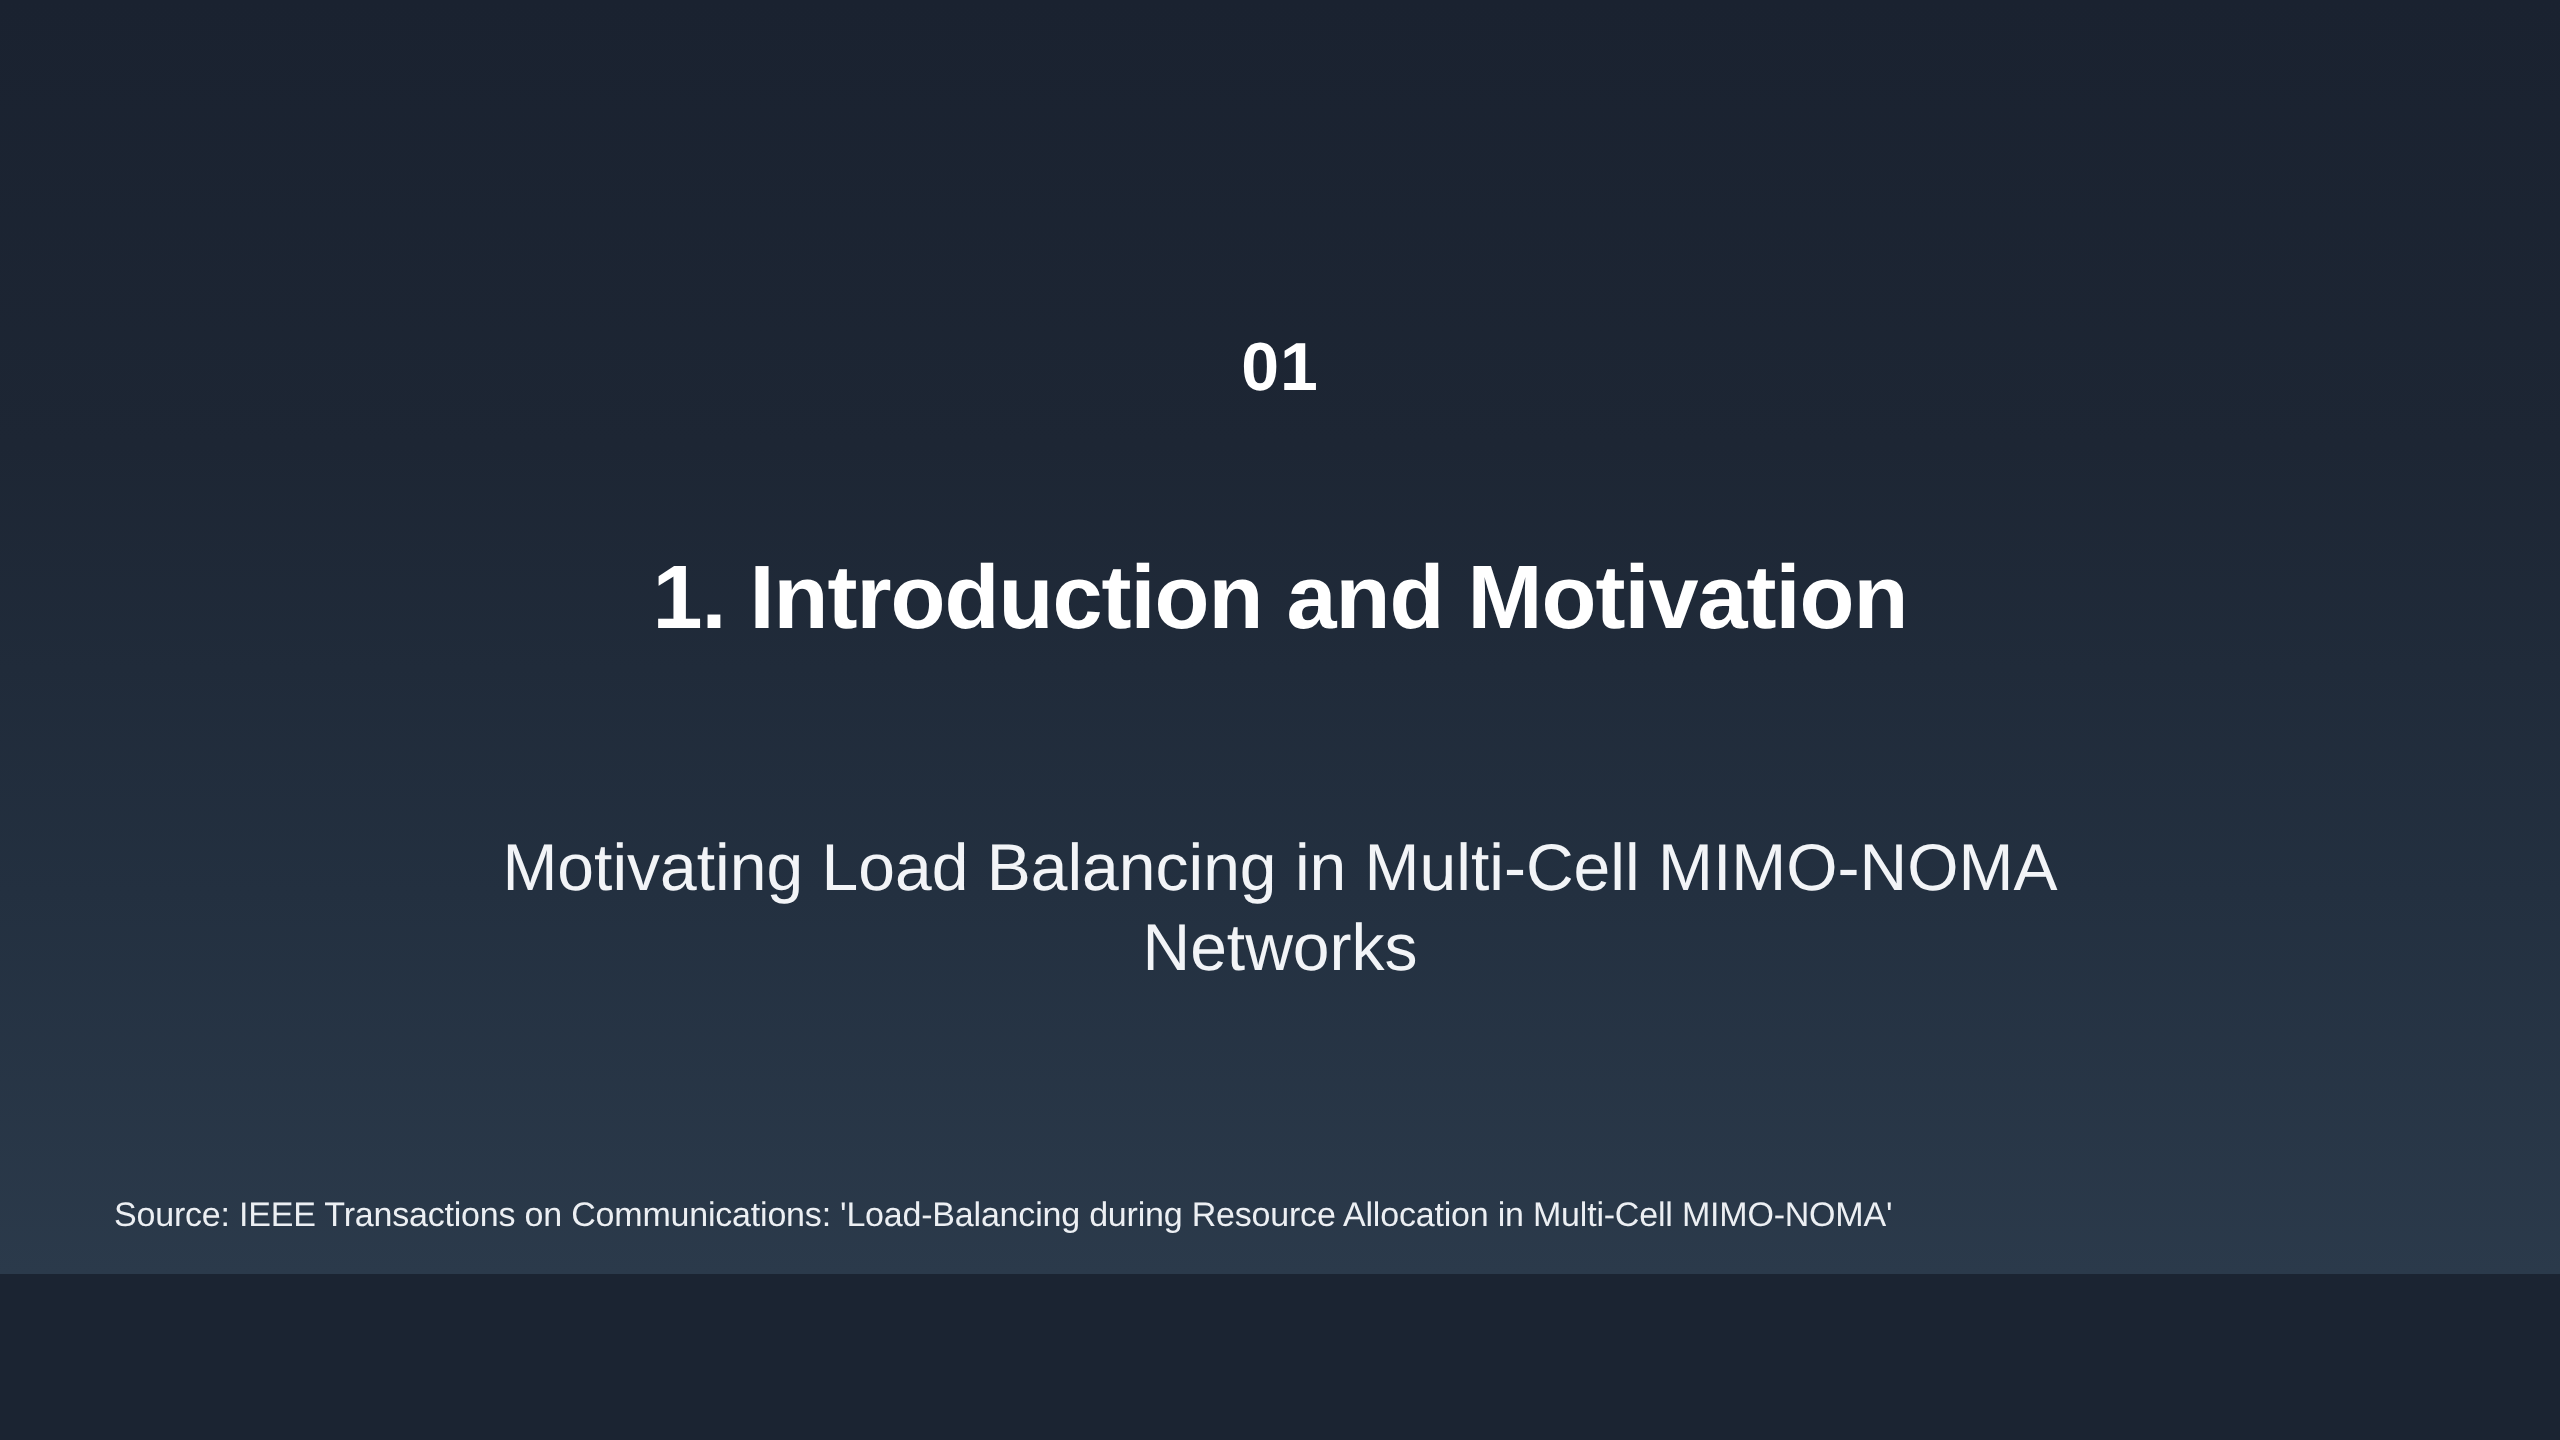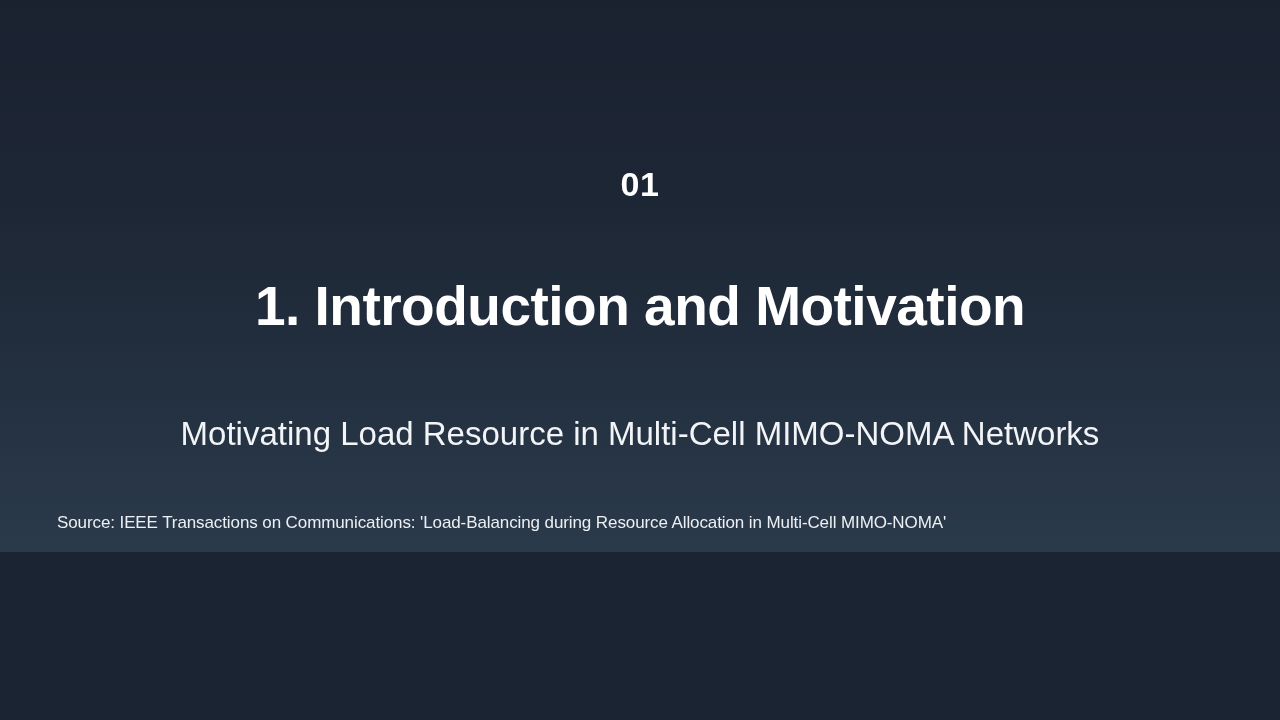--- a/index.html
+++ b/index.html
@@ -10,21 +10,21 @@
     width: 1280px;
     height: 720px;
     overflow: hidden;
     font-family: "Liberation Sans", sans-serif;
     background: #1b2432;
   }
 
   .slide {
     position: relative;
     width: 1280px;
-    height: 552px;
+    height: 637px;
     box-sizing: border-box;
     background: linear-gradient(180deg, #1a2230 0%, #1d2634 35%, #233040 70%, #2b3a4b 100%);
     color: #ffffff;
     overflow: hidden;
   }
 
   .content {
     position: absolute;
     left: 0;
     right: 0;
@@ -44,21 +44,21 @@
     color: #ffffff;
     line-height: 44px;
   }
 
   .section-title {
     position: absolute;
     top: 228px;
     left: 80px;
     right: 80px;
     text-align: center;
-    font-size: 55px;
+    font-size: 45px;
     font-weight: bold;
     letter-spacing: -0.5px;
     color: #ffffff;
     line-height: 82px;
   }
 
   .subtitle {
     position: absolute;
     top: 414px;
     left: 180px;
@@ -84,18 +84,18 @@
 </head>
 <body>
 
 <div class="slide">
   <div class="content">
 
     <div class="section-number">01</div>
 
     <h1 class="section-title">1. Introduction and Motivation</h1>
 
-    <div class="subtitle">Motivating Load Resource in Multi-Cell MIMO-NOMA Networks</div>
+    <div class="subtitle">Motivating Load Balancing in Multi-Cell MIMO-NOMA Networks</div>
 
     <div class="source-note">Source: IEEE Transactions on Communications: 'Load-Balancing during Resource Allocation in Multi-Cell MIMO-NOMA'</div>
 
   </div>
 </div>
 
 </body></html>

